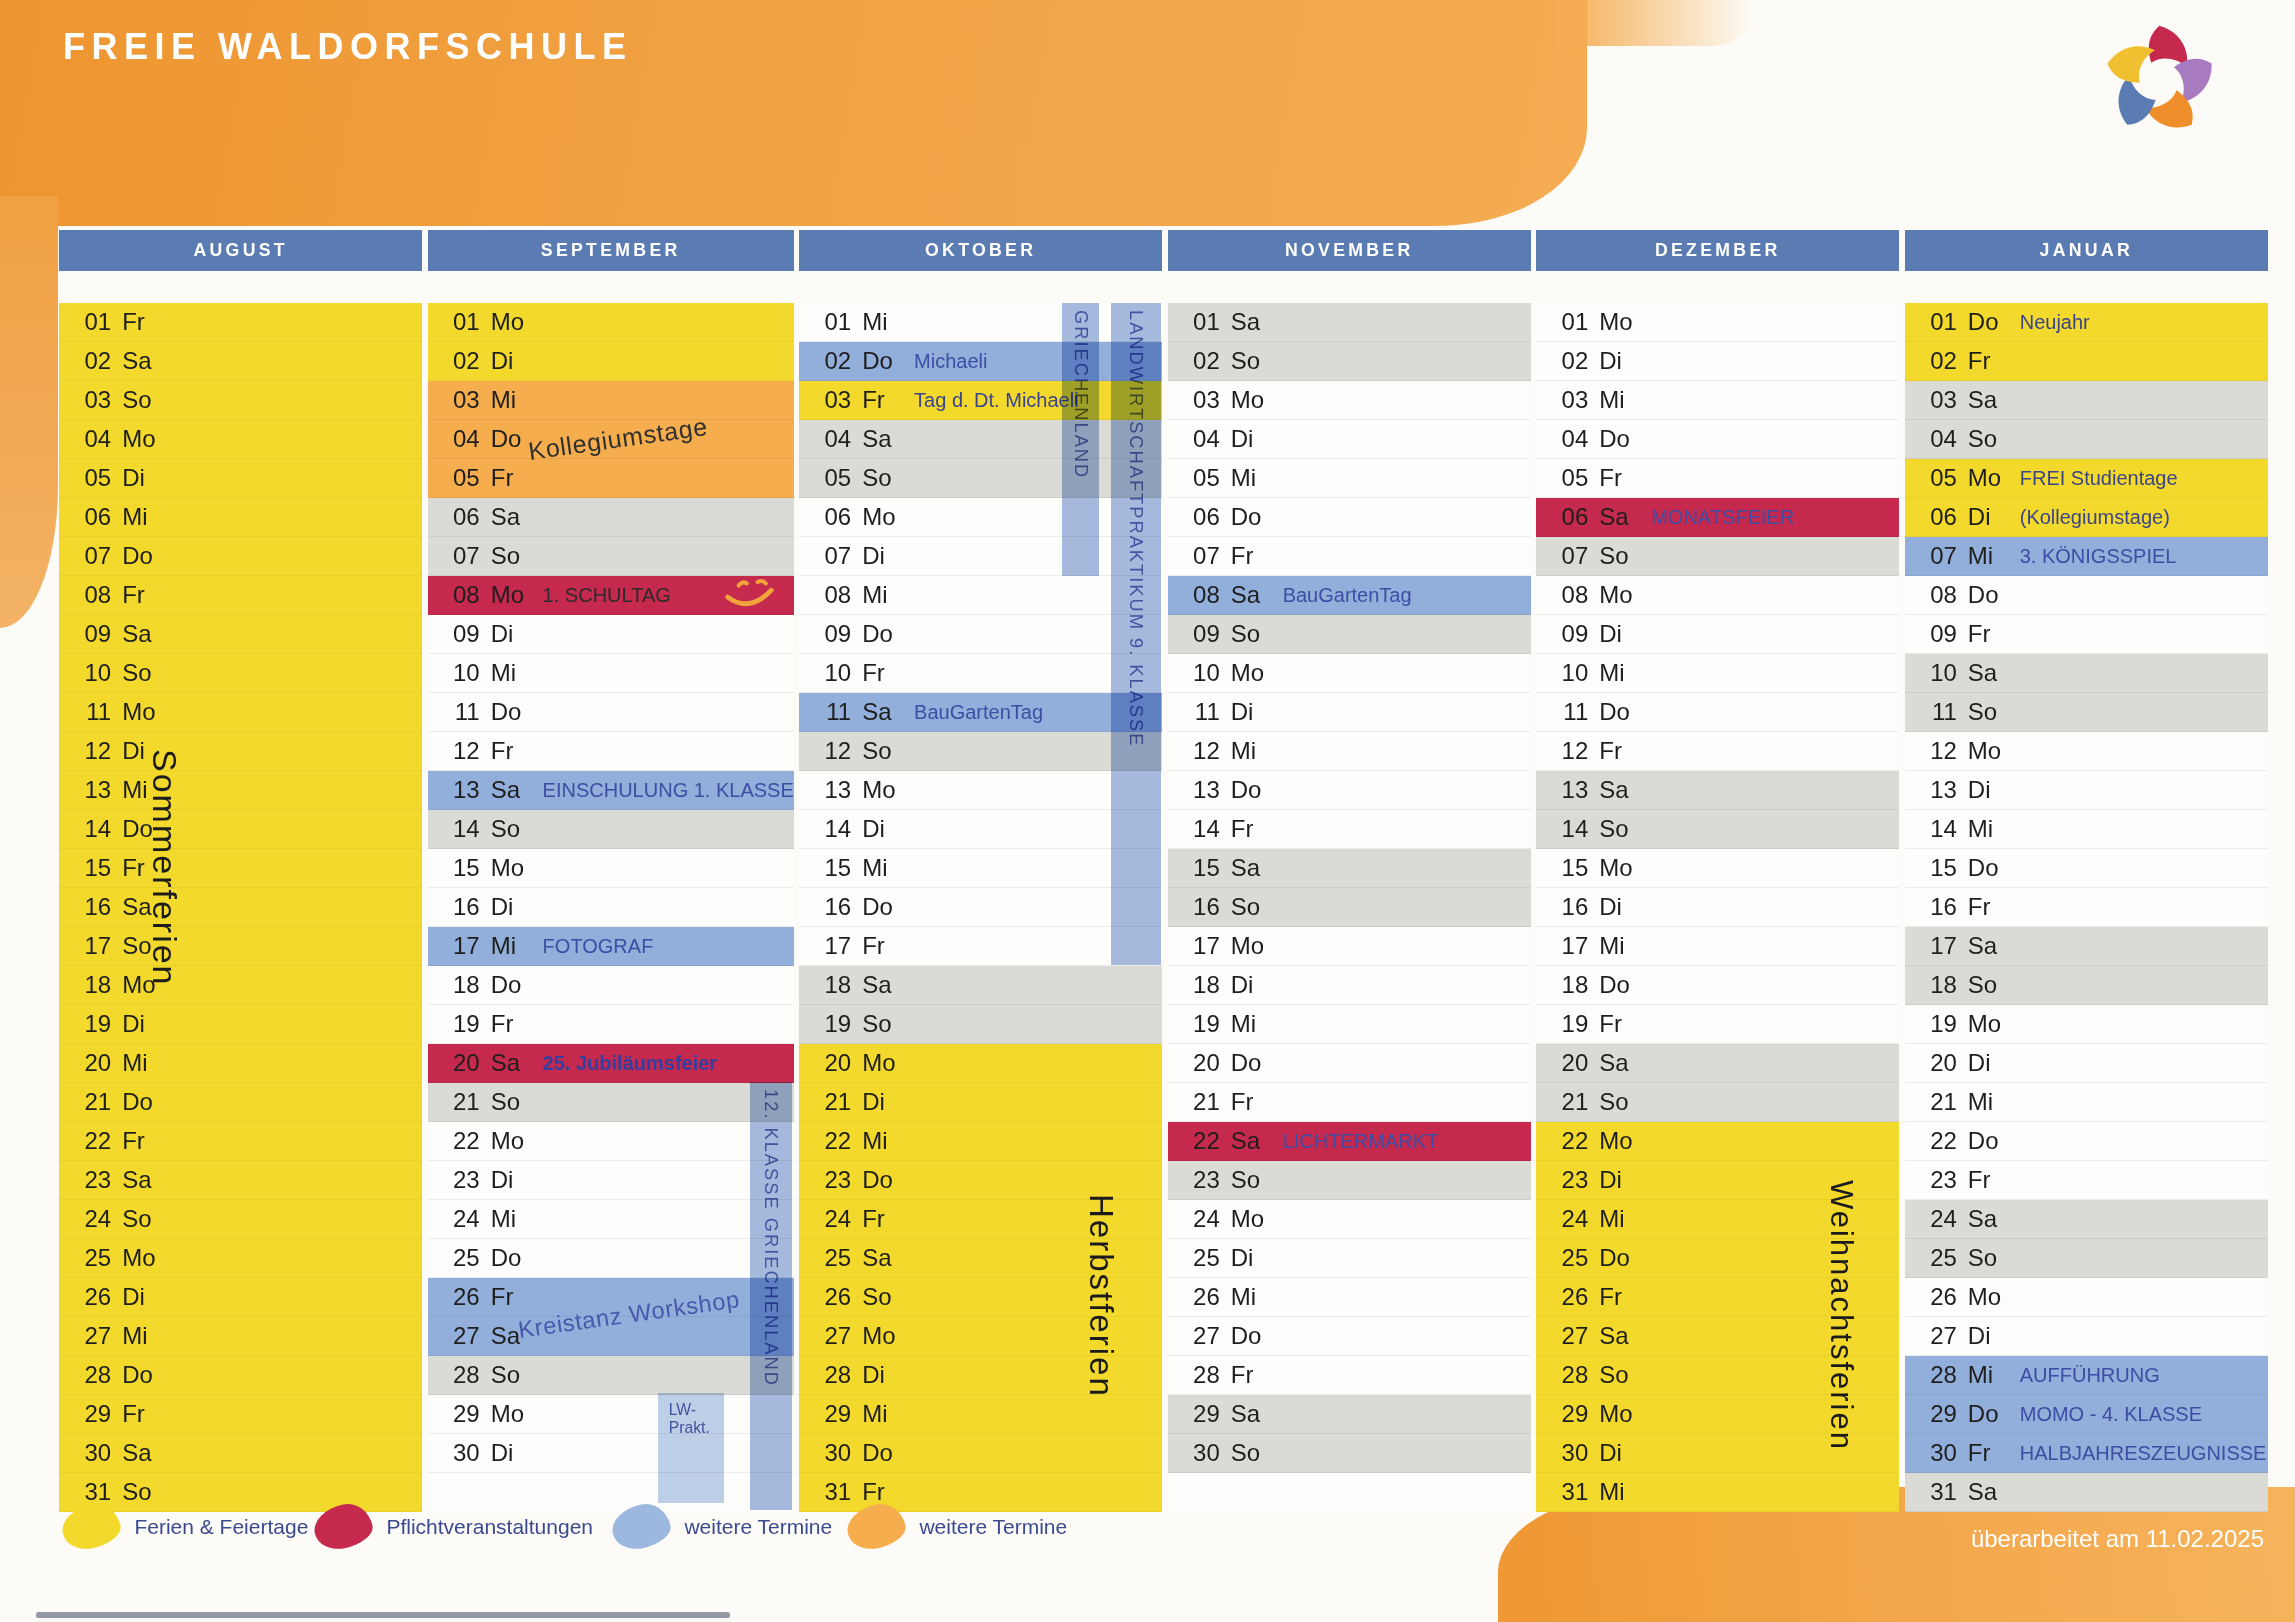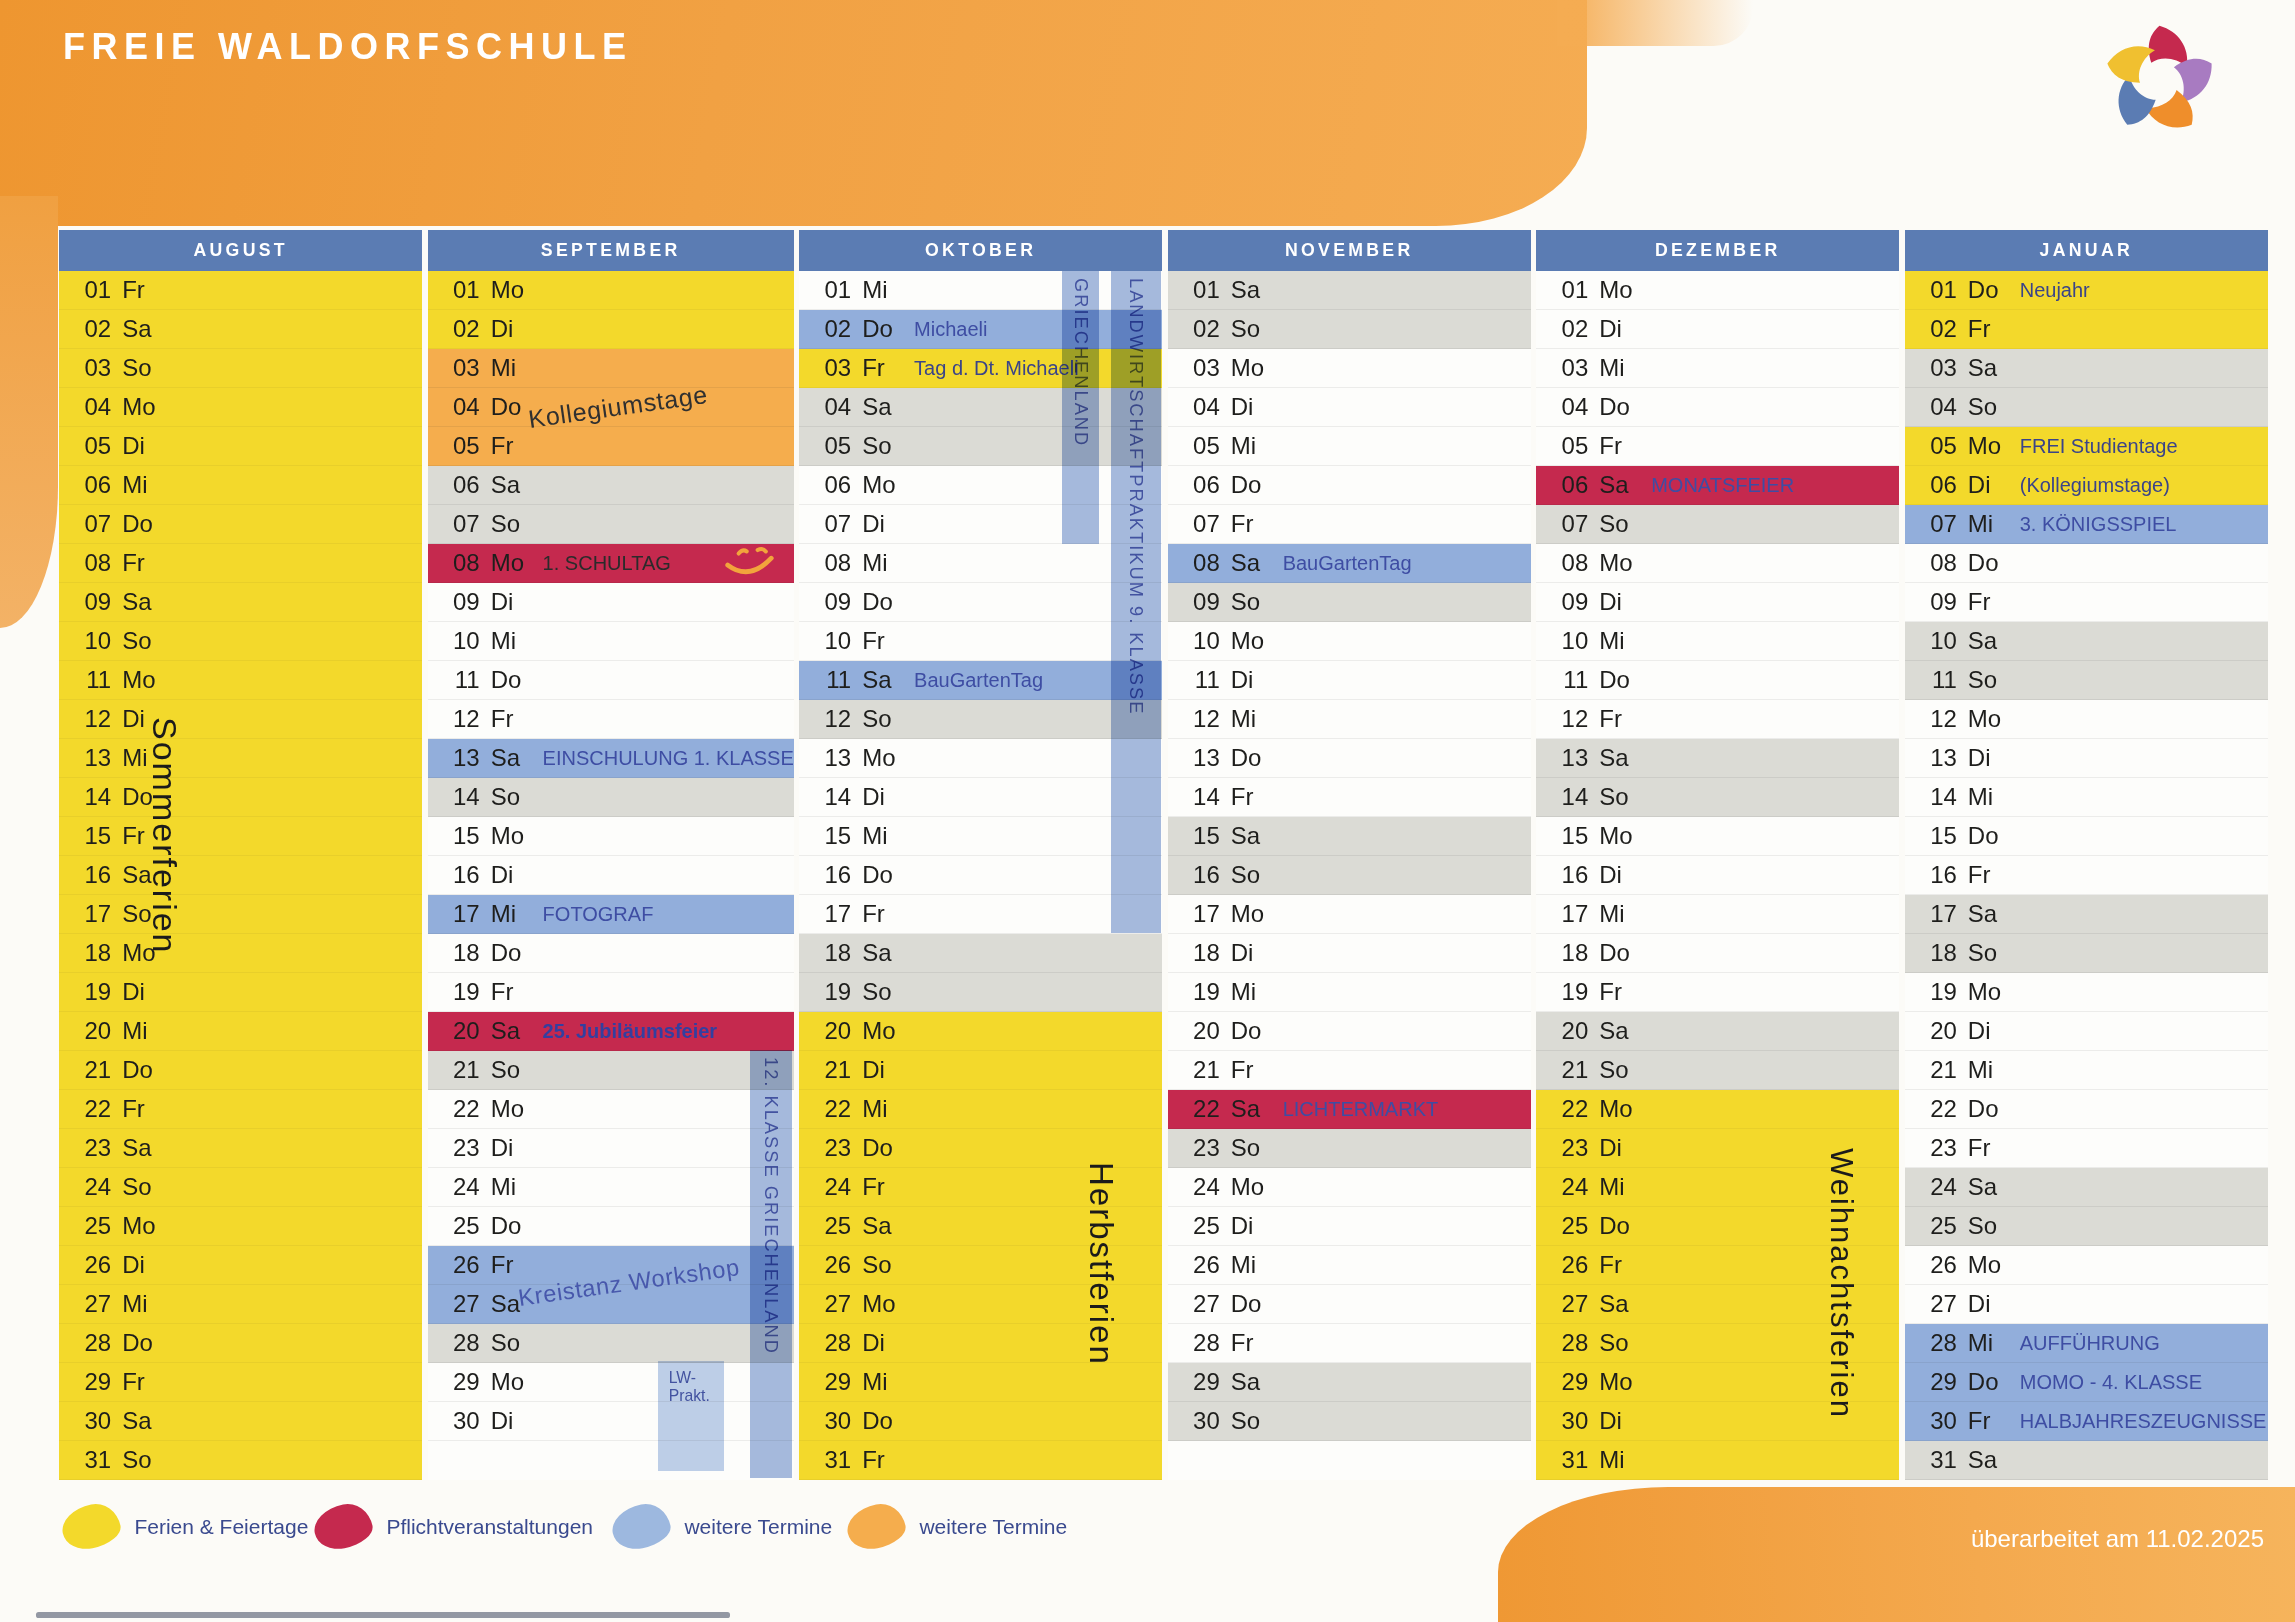--- a/index.html
+++ b/index.html
@@ -23,21 +23,21 @@
   
   .school1{position:absolute;left:63px;top:26px;color:#FFFFFF;font-size:36px;font-weight:bold;letter-spacing:6.5px;}
   .school2{position:absolute;left:58px;top:64px;color:#FFFFFF;font-size:101px;font-weight:bold;letter-spacing:1.3px;}
   .plan-title{position:absolute;left:1636px;top:152px;width:629px;text-align:right;color:#4A5EA8;font-size:41px;font-weight:600;letter-spacing:1.3px;}
   .logo{position:absolute;left:2091px;top:11.8px;width:137px;height:137px;}
 
   
   .calendar{position:absolute;left:59px;top:230px;width:2209px;display:grid;grid-template-columns:repeat(6,1fr);gap:5.2px;}
   .month-col{background:transparent;}
   .month-header{height:41px;background:#5B7CB3;color:#FFFFFF;font-size:17.7px;font-weight:bold;letter-spacing:3.3px;display:flex;align-items:center;justify-content:center;}
-  .month-body{position:relative;}
+  .month-body{position:relative;margin-top:32px;}
   .day-row{height:39px;display:flex;align-items:center;position:relative;box-sizing:border-box;border-bottom:0.7px solid rgba(40,40,40,.08);}
   .t-ferien{background:#F3D92B;border-bottom-color:rgba(40,40,40,.05);}
   .t-weekend{background:#DBDBD5;}
   .t-normal{background:#FDFDFB;}
   .t-blank{background:#FDFDFB;border-bottom:none;}
   .t-pflicht{background:#C5294E;}
   .t-event{background:#92AEDB;}
   .t-intern{background:#F5AD4D;}
   .num{width:43px;margin-left:9.2px;text-align:right;font-size:24px;color:#1E1E1C;}
   .wd{width:48px;margin-left:11px;font-size:24px;color:#1E1E1C;}

